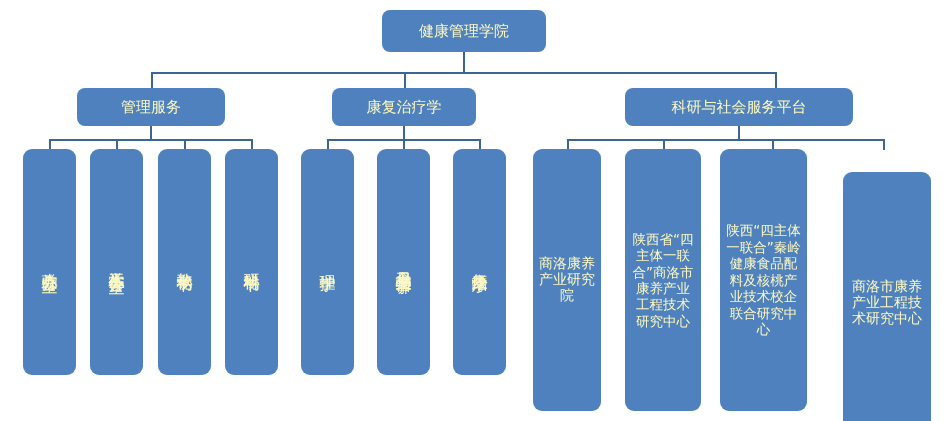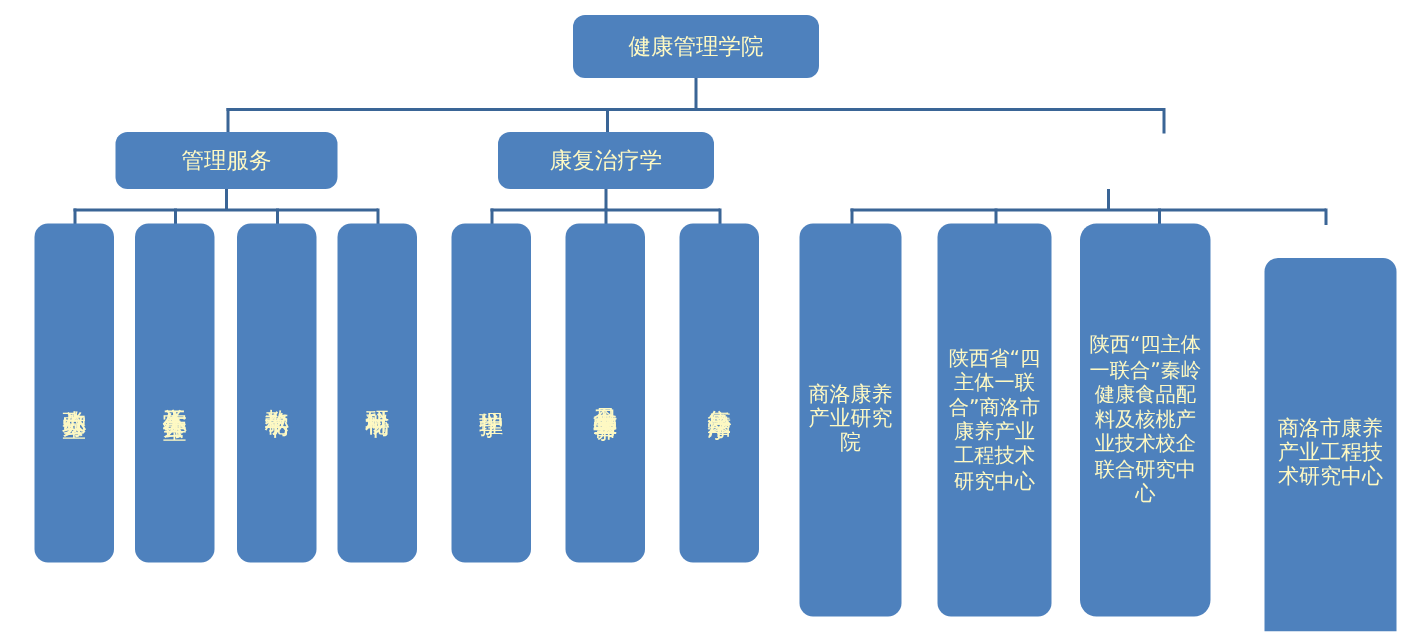--- a/index.html
+++ b/index.html
@@ -79,20 +79,21 @@
   <div class="conn v" style="left:463px; top:52px; height:21px;"></div>
   <div class="conn h" style="left:151px; top:72px; width:625px;"></div>
   <div class="conn v" style="left:151px; top:72px; height:17px;"></div>
   <div class="conn v" style="left:404px; top:72px; height:17px;"></div>
   <div class="conn v" style="left:775px; top:72px; height:17px;"></div>
 
   <div class="node level2" style="left:77px; top:88px; width:148px; height:38px;">管理服务</div>
 
   <div class="node level2" style="left:332px; top:88px; width:144px; height:38px;">康复治疗学</div>
 
+  <div class="node level2" style="left:625px; top:88px; width:228px; height:38px;">科研与社会服务平台</div>
 
   <div class="conn v" style="left:150px; top:126px; height:14px;"></div>
   <div class="conn h" style="left:49px; top:139px; width:203px;"></div>
   <div class="conn v" style="left:49px; top:139px; height:11px;"></div>
   <div class="conn v" style="left:116px; top:139px; height:11px;"></div>
   <div class="conn v" style="left:184px; top:139px; height:11px;"></div>
   <div class="conn v" style="left:251px; top:139px; height:11px;"></div>
 
   <div class="node vertical" style="left:23px; top:149px; width:53px; height:226px;">党政办公室</div>
 
@@ -118,17 +119,17 @@
   <div class="conn h" style="left:567px; top:139px; width:317px;"></div>
   <div class="conn v" style="left:567px; top:139px; height:11px;"></div>
   <div class="conn v" style="left:663px; top:139px; height:11px;"></div>
   <div class="conn v" style="left:772px; top:139px; height:11px;"></div>
   <div class="conn v" style="left:883px; top:139px; height:11px;"></div>
 
   <div class="node wrapped" style="left:533px; top:149px; width:68px; height:262px;">商洛康养产业研究院</div>
 
   <div class="node wrapped small" style="left:625px; top:149px; width:76px; height:262px;">陕西省“四主体一联合”商洛市康养产业工程技术研究中心</div>
 
-  <div class="node wrapped small" style="left:720px; top:149px; width:87px; height:262px;border-radius:11px;">陕西“四主体一联合”秦岭健康食品配料及核桃产业技术校企联合研究中心</div>
+  <div class="node wrapped small" style="left:720px; top:149px; width:87px; height:262px;">陕西“四主体一联合”秦岭健康食品配料及核桃产业技术校企联合研究中心</div>
 
   <div class="node wrapped" style="left:843px; top:149px; width:88px; height:262px;margin-top:23px;">商洛市康养产业工程技术研究中心</div>
 
 </div>
 
 </body></html>

